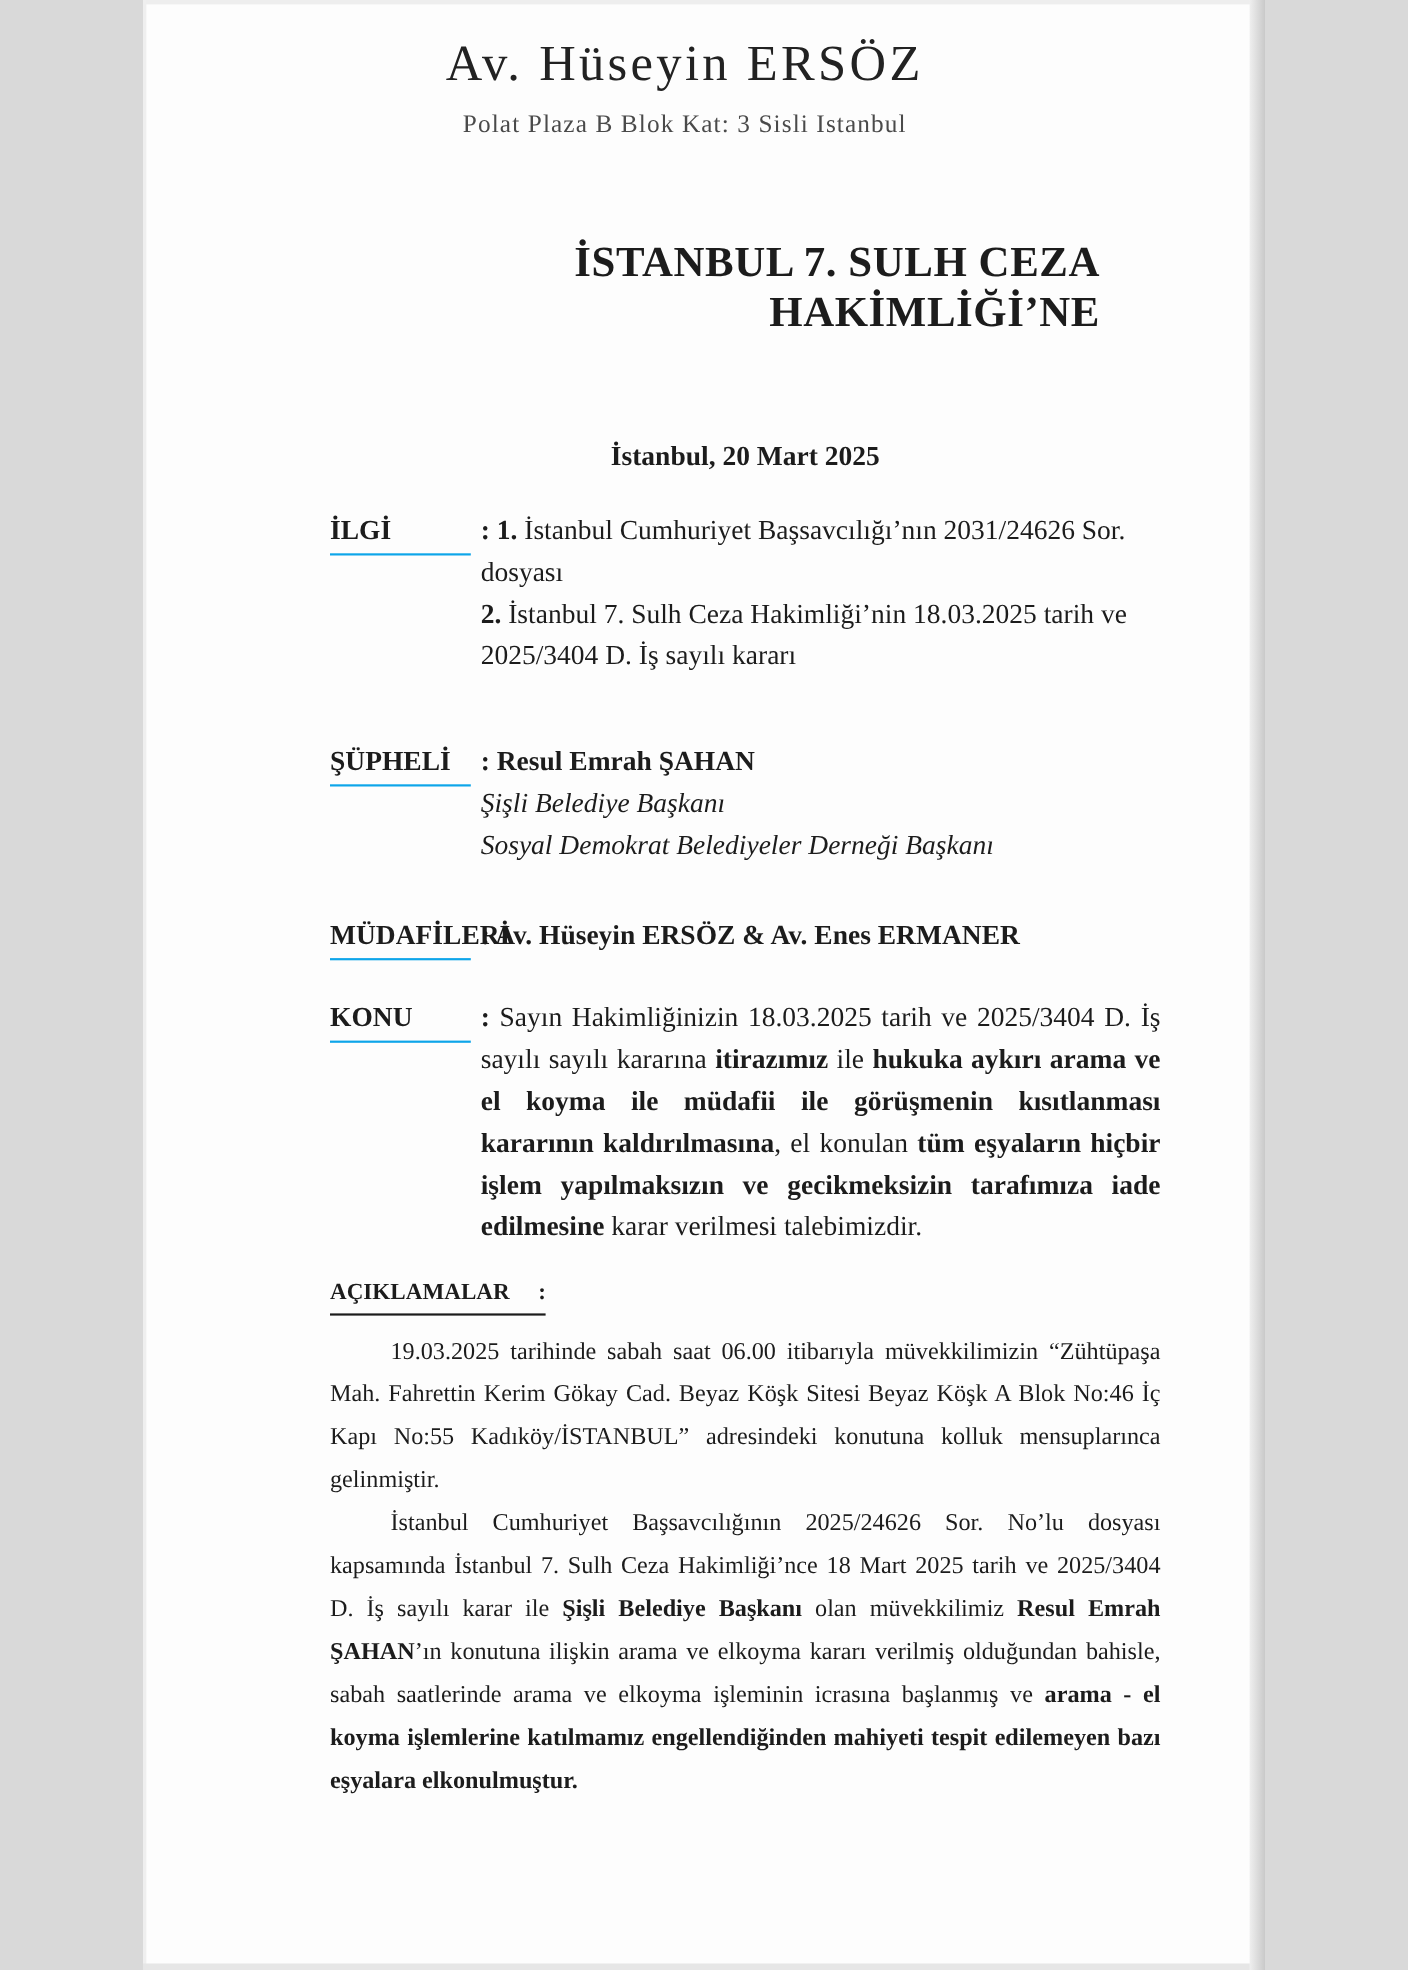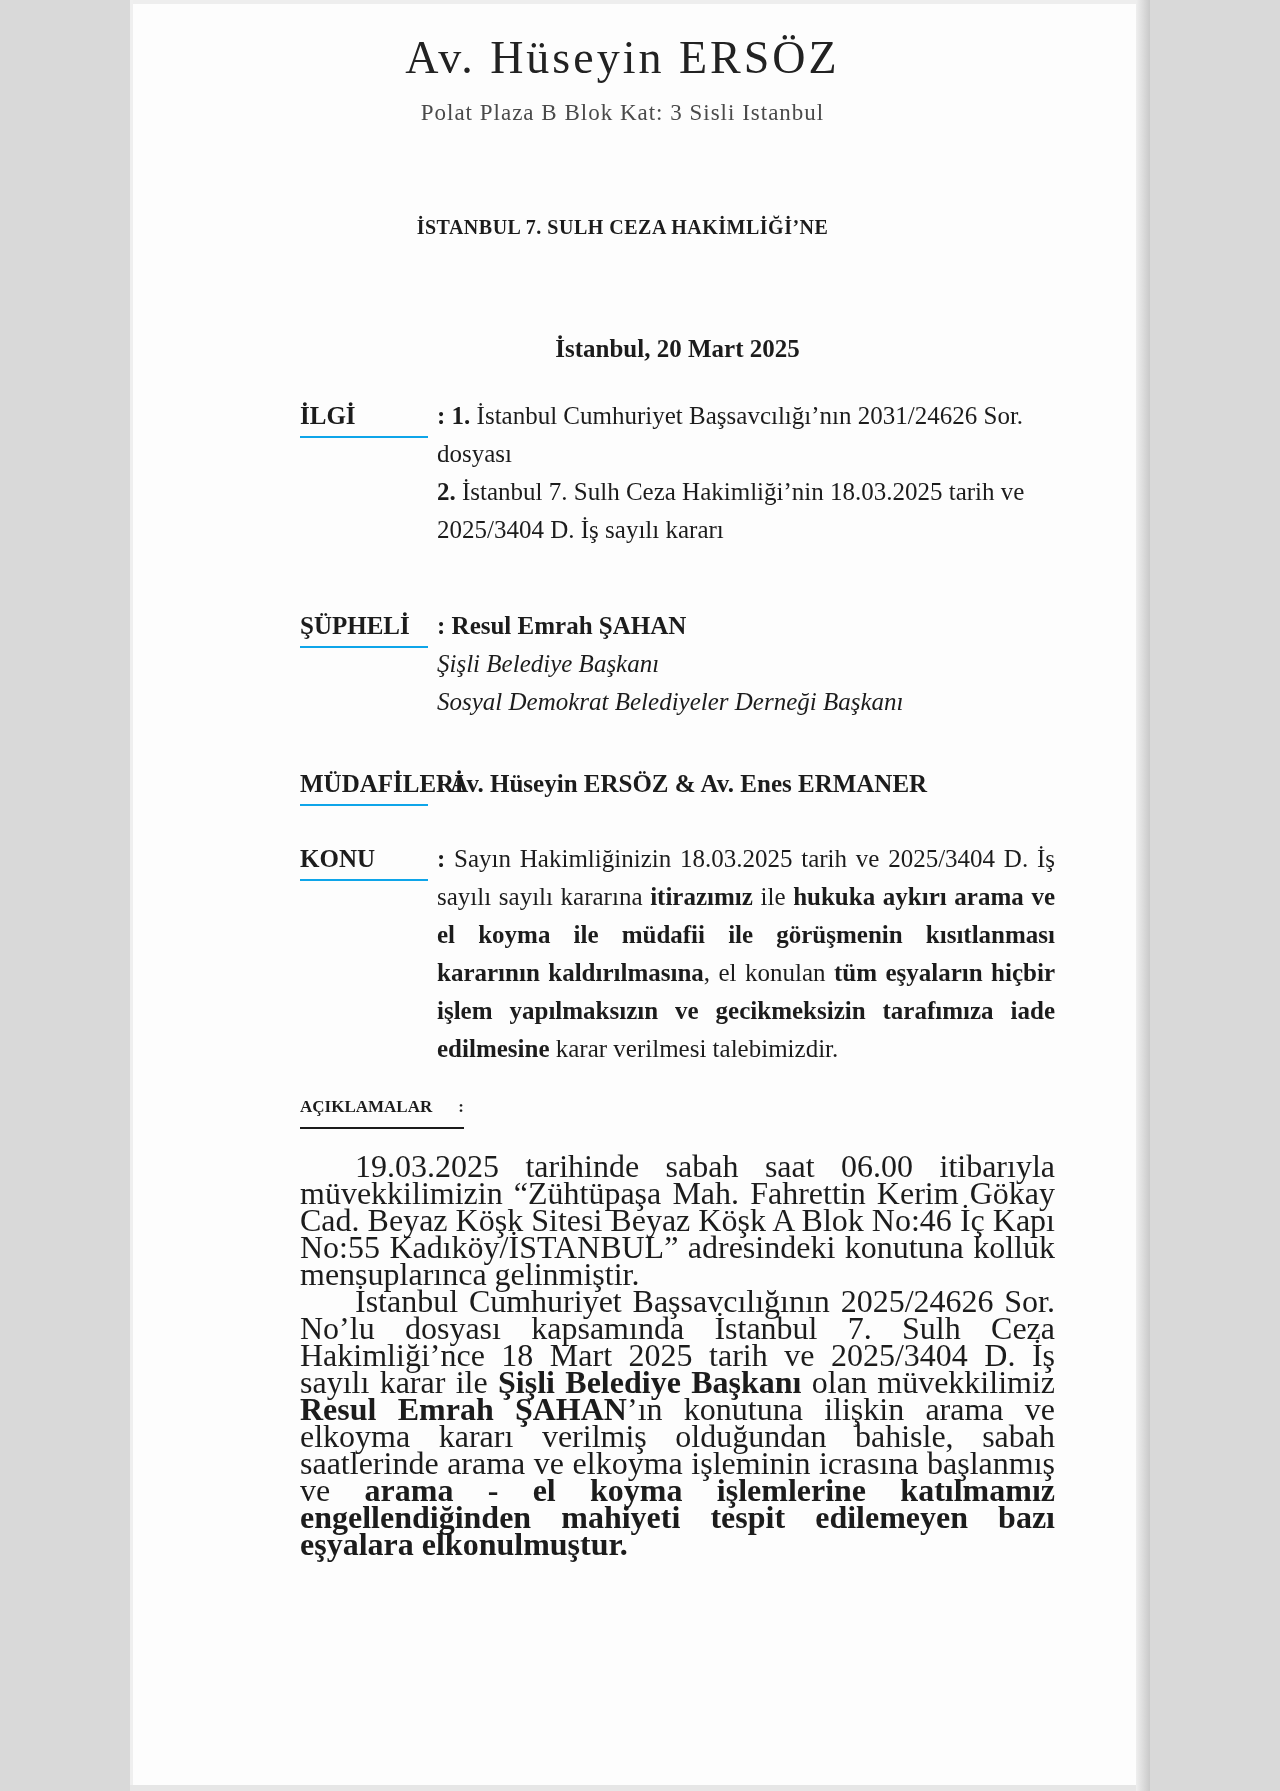--- a/index.html
+++ b/index.html
@@ -34,22 +34,22 @@
     letter-spacing:3px;
     margin-bottom:16px;
   }
   .lh-line { font-size:23px; line-height:1.0; margin-bottom:18px; color:#4a4a4a; letter-spacing:1px; }
   .lh-contact { font-size:23px; line-height:1.0; color:#4a4a4a; letter-spacing:1px; }
   .lh-contact .gap { display:inline-block; width:34px; }
 
   .court-title {
     position:relative; left:-55px;
     margin-top:92px;
-    text-align:center;
-    font-size:20px; font-weight:700;
+    text-align:right;
+    font-size:39px; font-weight:700;
     letter-spacing:0.5px;
   }
   .date-line {
     margin-top:96px;
     text-align:center;
     font-size:25px; font-weight:700;
   }
 
   .rows { margin-top:34px; font-size:25px; line-height:38px; }
   .row { display:grid; grid-template-columns:137px 1fr; }
@@ -63,30 +63,30 @@
   .colon { font-weight:700; }
   .content b { font-weight:700; }
   .content .it { font-style:italic; }
   .justify { text-align:justify; }
 
   .row-ilgi      { margin-bottom:58px; }
   .row-supheli   { margin-bottom:44px; }
   .row-mudafi    { margin-bottom:34px; }
   .row-konu      { margin-bottom:20px; }
 
-  .acik-heading { font-size:17px; line-height:38px; }
+  .acik-heading { font-size:21px; line-height:38px; }
   .acik-heading .head-u {
     font-weight:700;
     border-bottom:2px solid #1b1b1b;
     padding-bottom:1px;
     display:inline-block;
   }
   .acik-heading .head-colon { margin-left:26px; font-weight:700; }
 
-  .paragraphs { margin-top:24px; font-size:32px; line-height:27px; }
+  .paragraphs { margin-top:12px; font-size:22px; line-height:39px; }
   .para { text-align:justify; text-indent:55px; margin:0; }
 </style>
 </head>
 <body>
 
 <div class="page">
   <div class="edge top"></div>
   <div class="edge left"></div>
   <div class="edge bottom"></div>
   <div class="edge right"></div>

